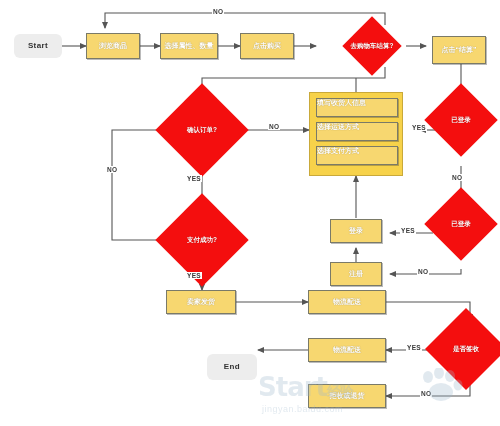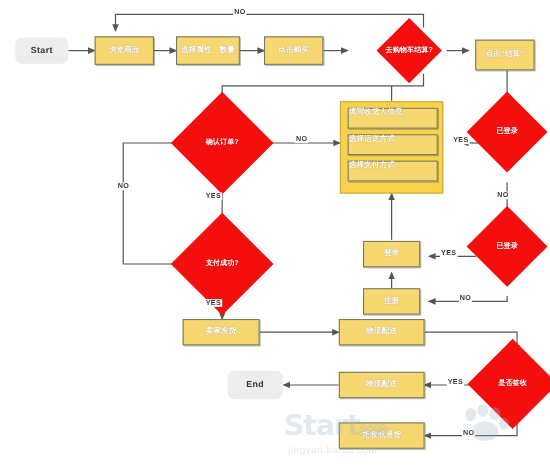--- a/index.html
+++ b/index.html
@@ -186,21 +186,21 @@
 
   <div class="node dec" style="left:437px;top:320px;width:58px;height:58px;">
     <div class="dia"></div>
     <span class="dlbl">是否签收</span>
   </div>
 
   <div class="node proc" style="left:308px;top:338px;width:78px;height:24px;">
     <span>物流配送</span>
   </div>
 
-  <div class="node term" style="left:207px;top:337px;width:50px;height:26px;">
+  <div class="node term" style="left:207px;top:354px;width:50px;height:26px;">
     <span>End</span>
   </div>
 
   <div class="node proc" style="left:308px;top:384px;width:78px;height:24px;">
     <span>拒收或退货</span>
   </div>
 
   <span class="elbl" style="left:212px;top:8px;">NO</span>
   <span class="elbl" style="left:268px;top:123px;">NO</span>
   <span class="elbl" style="left:186px;top:175px;">YES</span>

